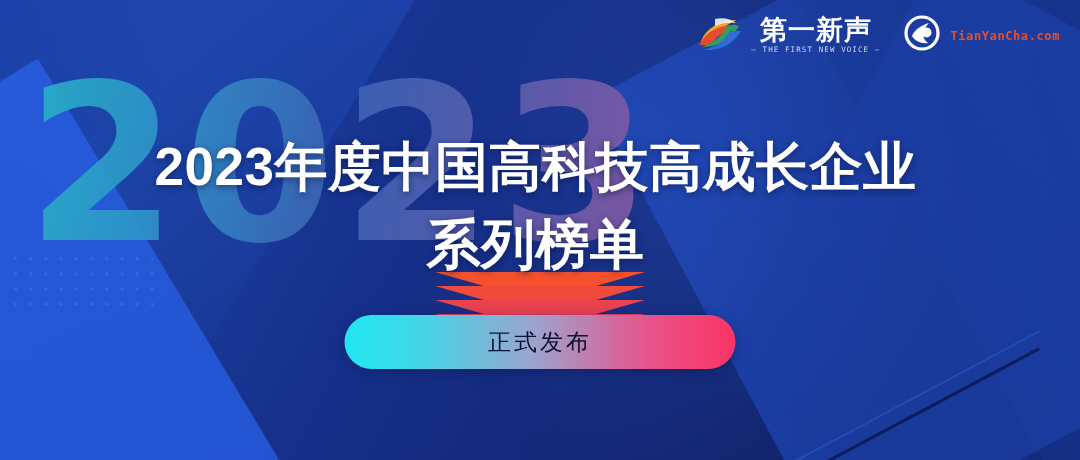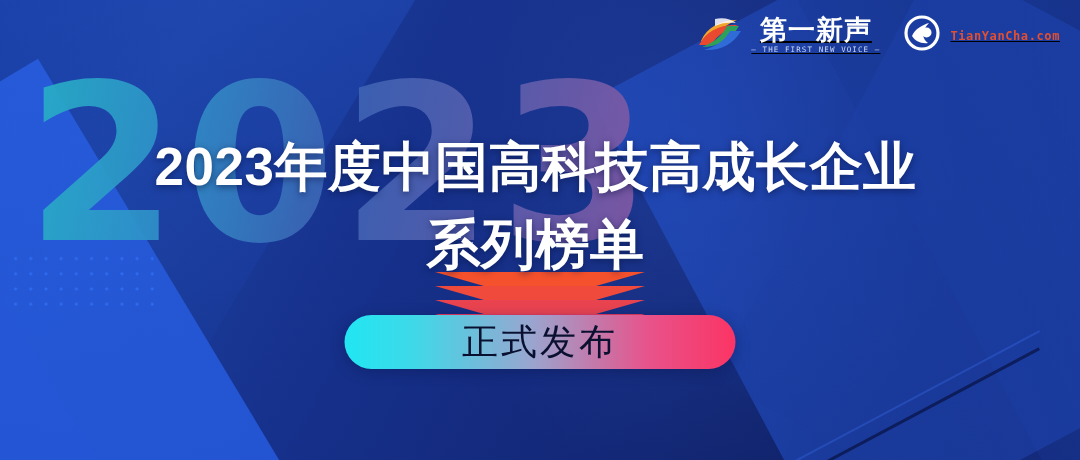--- a/index.html
+++ b/index.html
@@ -147,21 +147,21 @@
 
   
   .logos {
     position: absolute;
     top: 14px; right: 20px;
     display: flex;
     align-items: center;
     gap: 22px;
     z-index: 6;
   }
-  .logo-block { display: flex; align-items: center; gap: 8px; text-decoration: underline; }
+  .logo-block { display: flex; align-items: center; gap: 8px; }
   .logo-text-wrap { display: flex; flex-direction: column; align-items: center; }
   .logo-cn {
     color: #ffffff;
     font-size: 27px;
     font-weight: 700;
     letter-spacing: 1px;
     line-height: 1.05;
     white-space: nowrap;
   }
   .logo-en {
@@ -216,21 +216,21 @@
     border-radius: 27px;
     background: linear-gradient(90deg, #21e6f2 0%, #3fd8e8 18%, #9aa5cf 48%, #e8528a 78%, #fb3464 100%);
     display: flex;
     align-items: center;
     justify-content: center;
     z-index: 7;
     box-shadow: 0 3px 14px rgba(8,18,66,0.35);
   }
   .pill-label {
     color: #0a1130;
-    font-size: 36px;
+    font-size: 23px;
     font-weight: 400;
     letter-spacing: 3px;
   }
 </style>
 </head>
 <body>
 
 <div id="stage">
 
   <div class="bg-layer">

